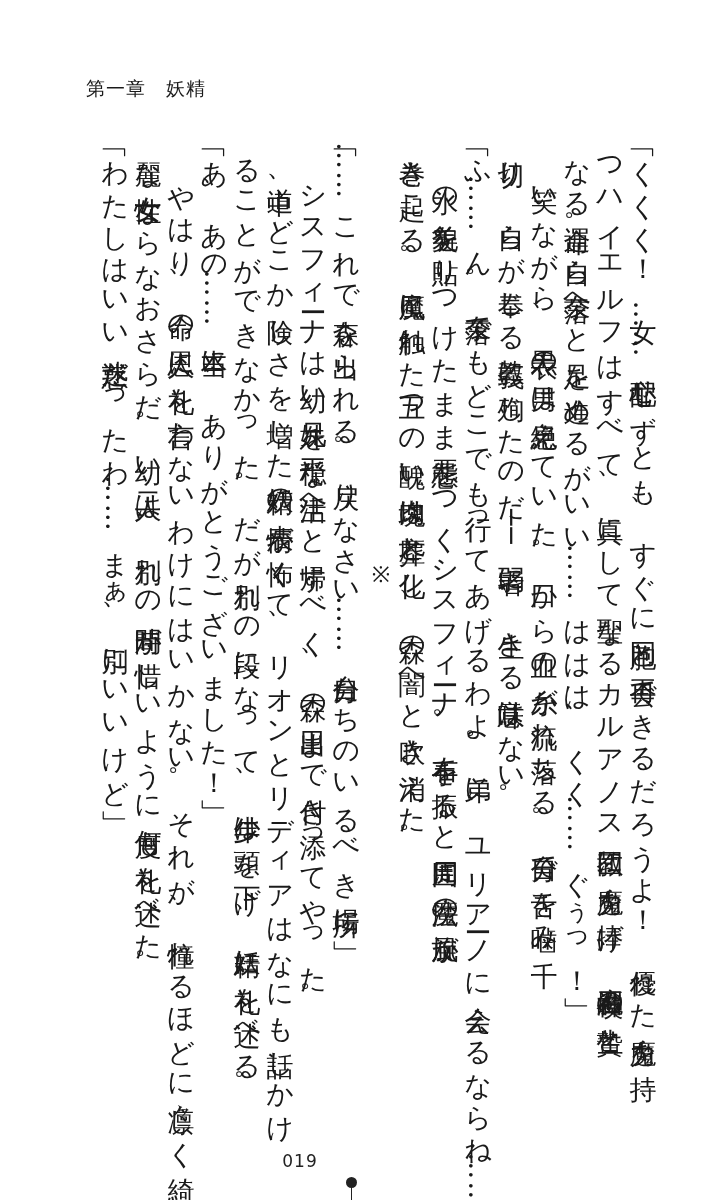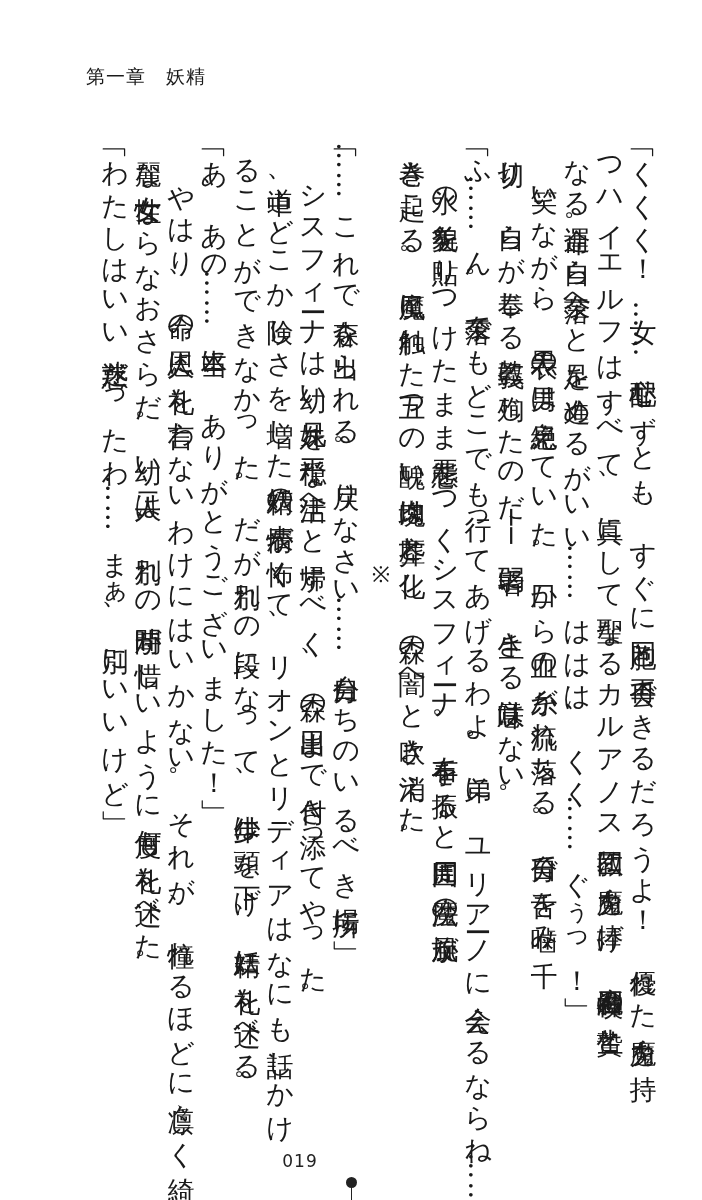--- a/index.html
+++ b/index.html
@@ -1,18 +1,18 @@
 <!DOCTYPE html>
 <html><head>
 <meta charset="utf-8">
 <style>
   html, body { margin: 0; padding: 0; background: #ffffff; }
   body { width: 702px; height: 1200px; position: relative; overflow: hidden;
          font-family: "DejaVu Serif", "Liberation Serif", serif; color: #1a1a1a; }
-  .running-head { position: absolute; left: 86px; top: 64px; font-size: 19px; letter-spacing: 1px;
+  .running-head { position: absolute; left: 86px; top: 76px; font-size: 19px; letter-spacing: 1px;
                   font-family: "DejaVu Serif", serif; white-space: pre; }
   .text-block { position: absolute; top: 140px; right: 42px; height: 900px;
                 writing-mode: vertical-rl; -webkit-writing-mode: vertical-rl;
                 font-size: 27px; line-height: 33px; letter-spacing: 2px; }
   .col { display: block; margin: 0; padding: 0; white-space: nowrap; }
   .col.indent { text-indent: 1em; }
   .col.break-mark { text-align: start; padding-top: 418px; font-size: 22px; }
   .page-number { position: absolute; left: 0; width: 600px; top: 1151px; text-align: center;
                  font-family: "DejaVu Sans", sans-serif; font-size: 17px; color: #222; letter-spacing: 1px; }
   .footer-dot { position: absolute; left: 346px; top: 1177px; width: 11px; height: 11px;

